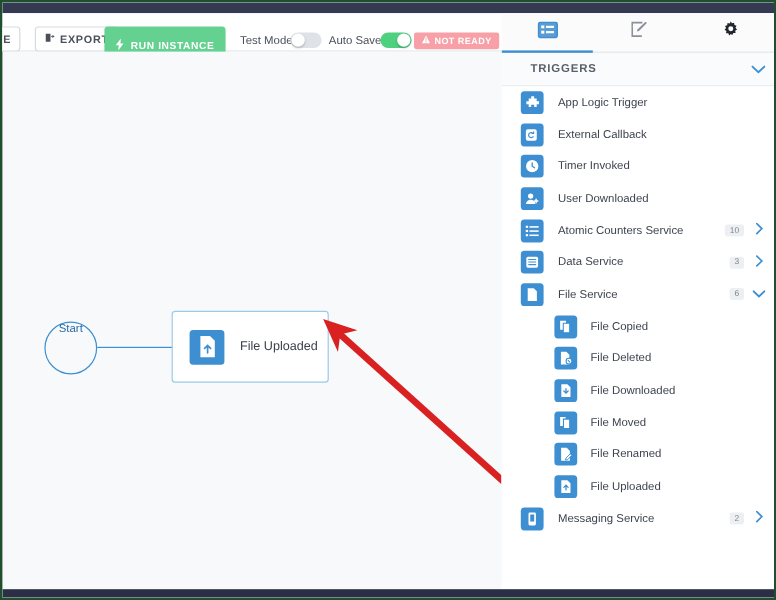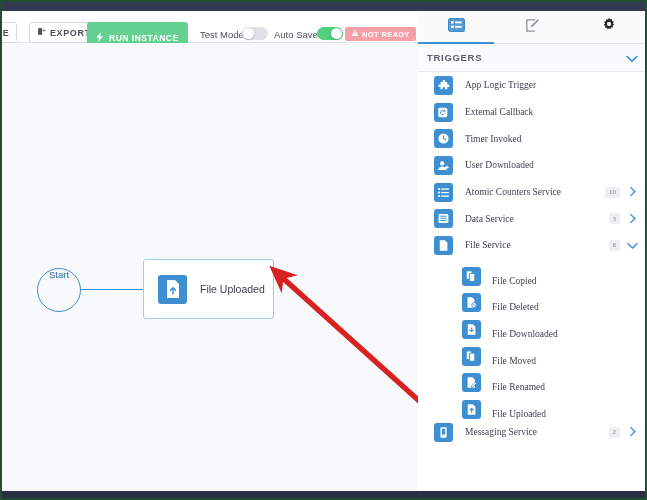--- a/index.html
+++ b/index.html
@@ -262,42 +262,42 @@
     justify-content: space-between;
     padding: 0 9px 0 9px;
     box-sizing: border-box;
     cursor: pointer;
   }
   .sec-head .title {
     font-size: 9.5px;
     font-weight: bold;
     letter-spacing: 0.7px;
     color: #5a606b;
+    margin-left: 15px;
   }
   .list {
     background: #ffffff;
   }
   .row {
     height: 26.7px;
     display: flex;
     align-items: center;
     padding: 0 9px 0 16px;
     box-sizing: border-box;
     cursor: pointer;
     position: relative;
-    font-family: Liberation Serif, serif;
   }
   .row .lbl {
     font-size: 9.5px;
     color: #3d434e;
     margin-left: 12px;
     flex: 1;
     white-space: nowrap;
   }
-  .row.sub { padding-left: 44px; align-items: flex-end; }
+  .row.sub { padding-left: 44px; }
   .row.sub .lbl { margin-left: 11px; }
   .cnt {
     font-size: 7px;
     color: #7d828c;
     background: #edeff2;
     border-radius: 2px;
     padding: 1.5px 4px;
     margin-right: 7px;
   }
   .chev { flex: 0 0 auto; }

